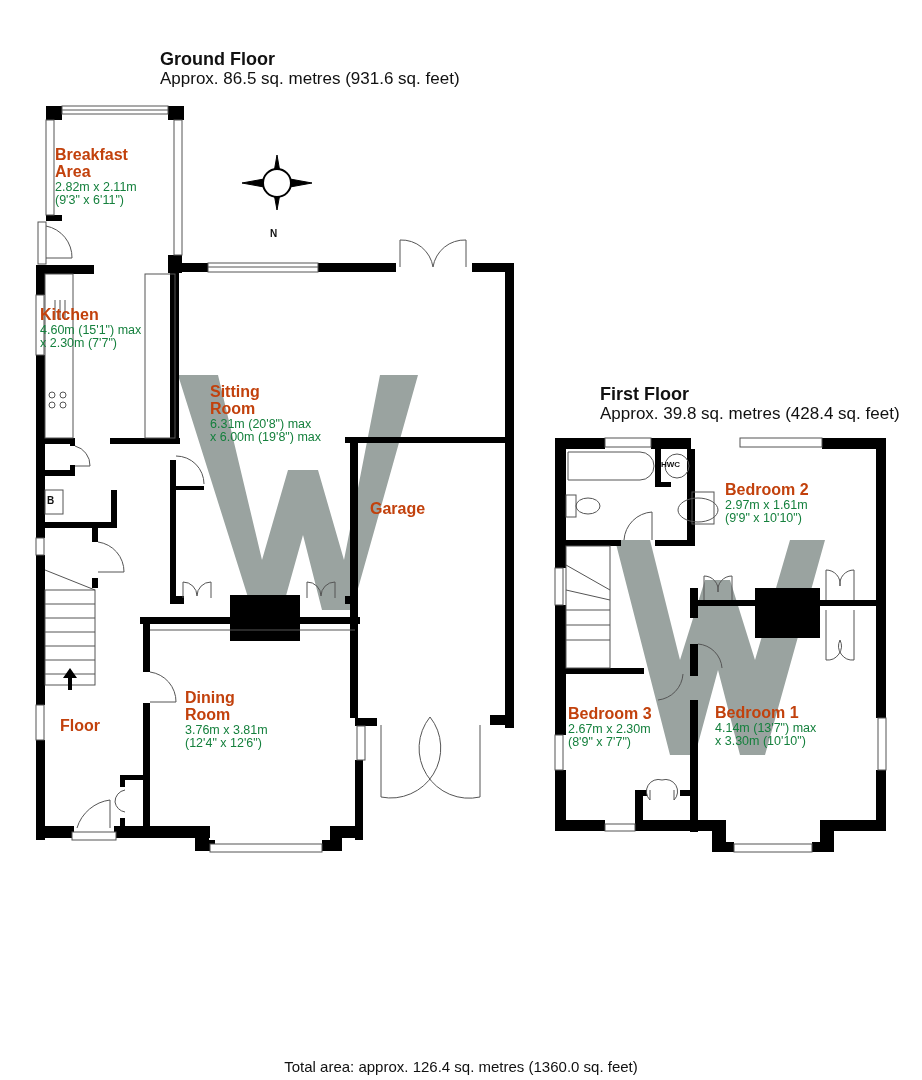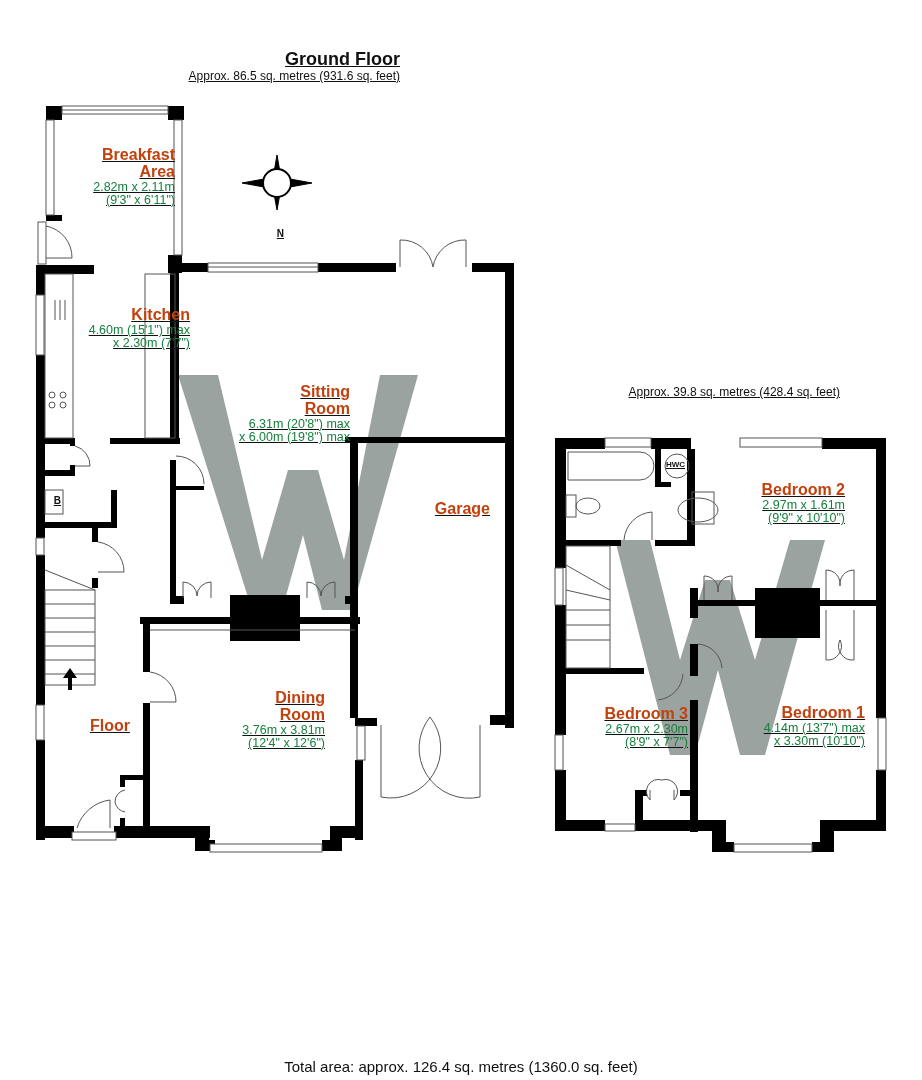--- a/index.html
+++ b/index.html
@@ -1,23 +1,23 @@
 <!DOCTYPE html>
 <html><head>
 <meta charset="utf-8">
 <style>
   html, body { margin: 0; padding: 0; background: #ffffff; }
   body { width: 922px; height: 1080px; position: relative; overflow: hidden;
          font-family: "Liberation Sans", sans-serif; color: #111; }
   .plan { position: absolute; left: 0; top: 0; }
-  .lbl { position: absolute; text-align: right; line-height: 1.05; white-space: nowrap; text-decoration: underline; }
+  .lbl { position: absolute; text-align: left; line-height: 1.05; white-space: nowrap; }
   .rname { font-weight: bold; font-size: 16px; color: #c2410c; display: block; }
   .rdim { font-size: 12.5px; color: #15803d; display: block; }
   .ftitle { font-weight: bold; font-size: 18px; display: block; }
-  .fsub { font-size: 12px; display: block; margin-top: 1px; }
+  .fsub { font-size: 17px; display: block; margin-top: 1px; }
   .total { position: absolute; left: 0; width: 922px; top: 1058px; text-align: center; font-size: 15px; }
 </style>
 </head>
 <body>
 
 <svg class="plan" width="922" height="1080" viewBox="0 0 922 1080">
 
   <g fill="#9aa3a0">
     <polygon points="178,375 218,375 262,560 288,470 318,470 344,560 380,375 418,375 352,610 322,610 303,535 282,610 252,610"></polygon>
   </g>
@@ -238,20 +238,21 @@
   <g fill="#000">
     <polygon points="70,668 63,678 68,678 68,690 72,690 72,678 77,678"></polygon>
   </g>
 </svg>
 
 <div class="lbl" style="left:160px; top:50px; width:240px;">
   <span class="ftitle">Ground Floor</span>
   <span class="fsub">Approx. 86.5 sq. metres (931.6 sq. feet)</span>
 </div>
 <div class="lbl" style="left:600px; top:385px; width:240px;">
+  <span class="ftitle">First Floor</span>
   <span class="fsub">Approx. 39.8 sq. metres (428.4 sq. feet)</span>
 </div>
 
 <div class="lbl" style="left:55px; top:147px; width:120px;">
   <span class="rname">Breakfast</span>
   <span class="rname">Area</span>
   <span class="rdim">2.82m x 2.11m</span>
   <span class="rdim">(9'3" x 6'11")</span>
 </div>
 <div class="lbl" style="left:40px; top:307px; width:150px;">

